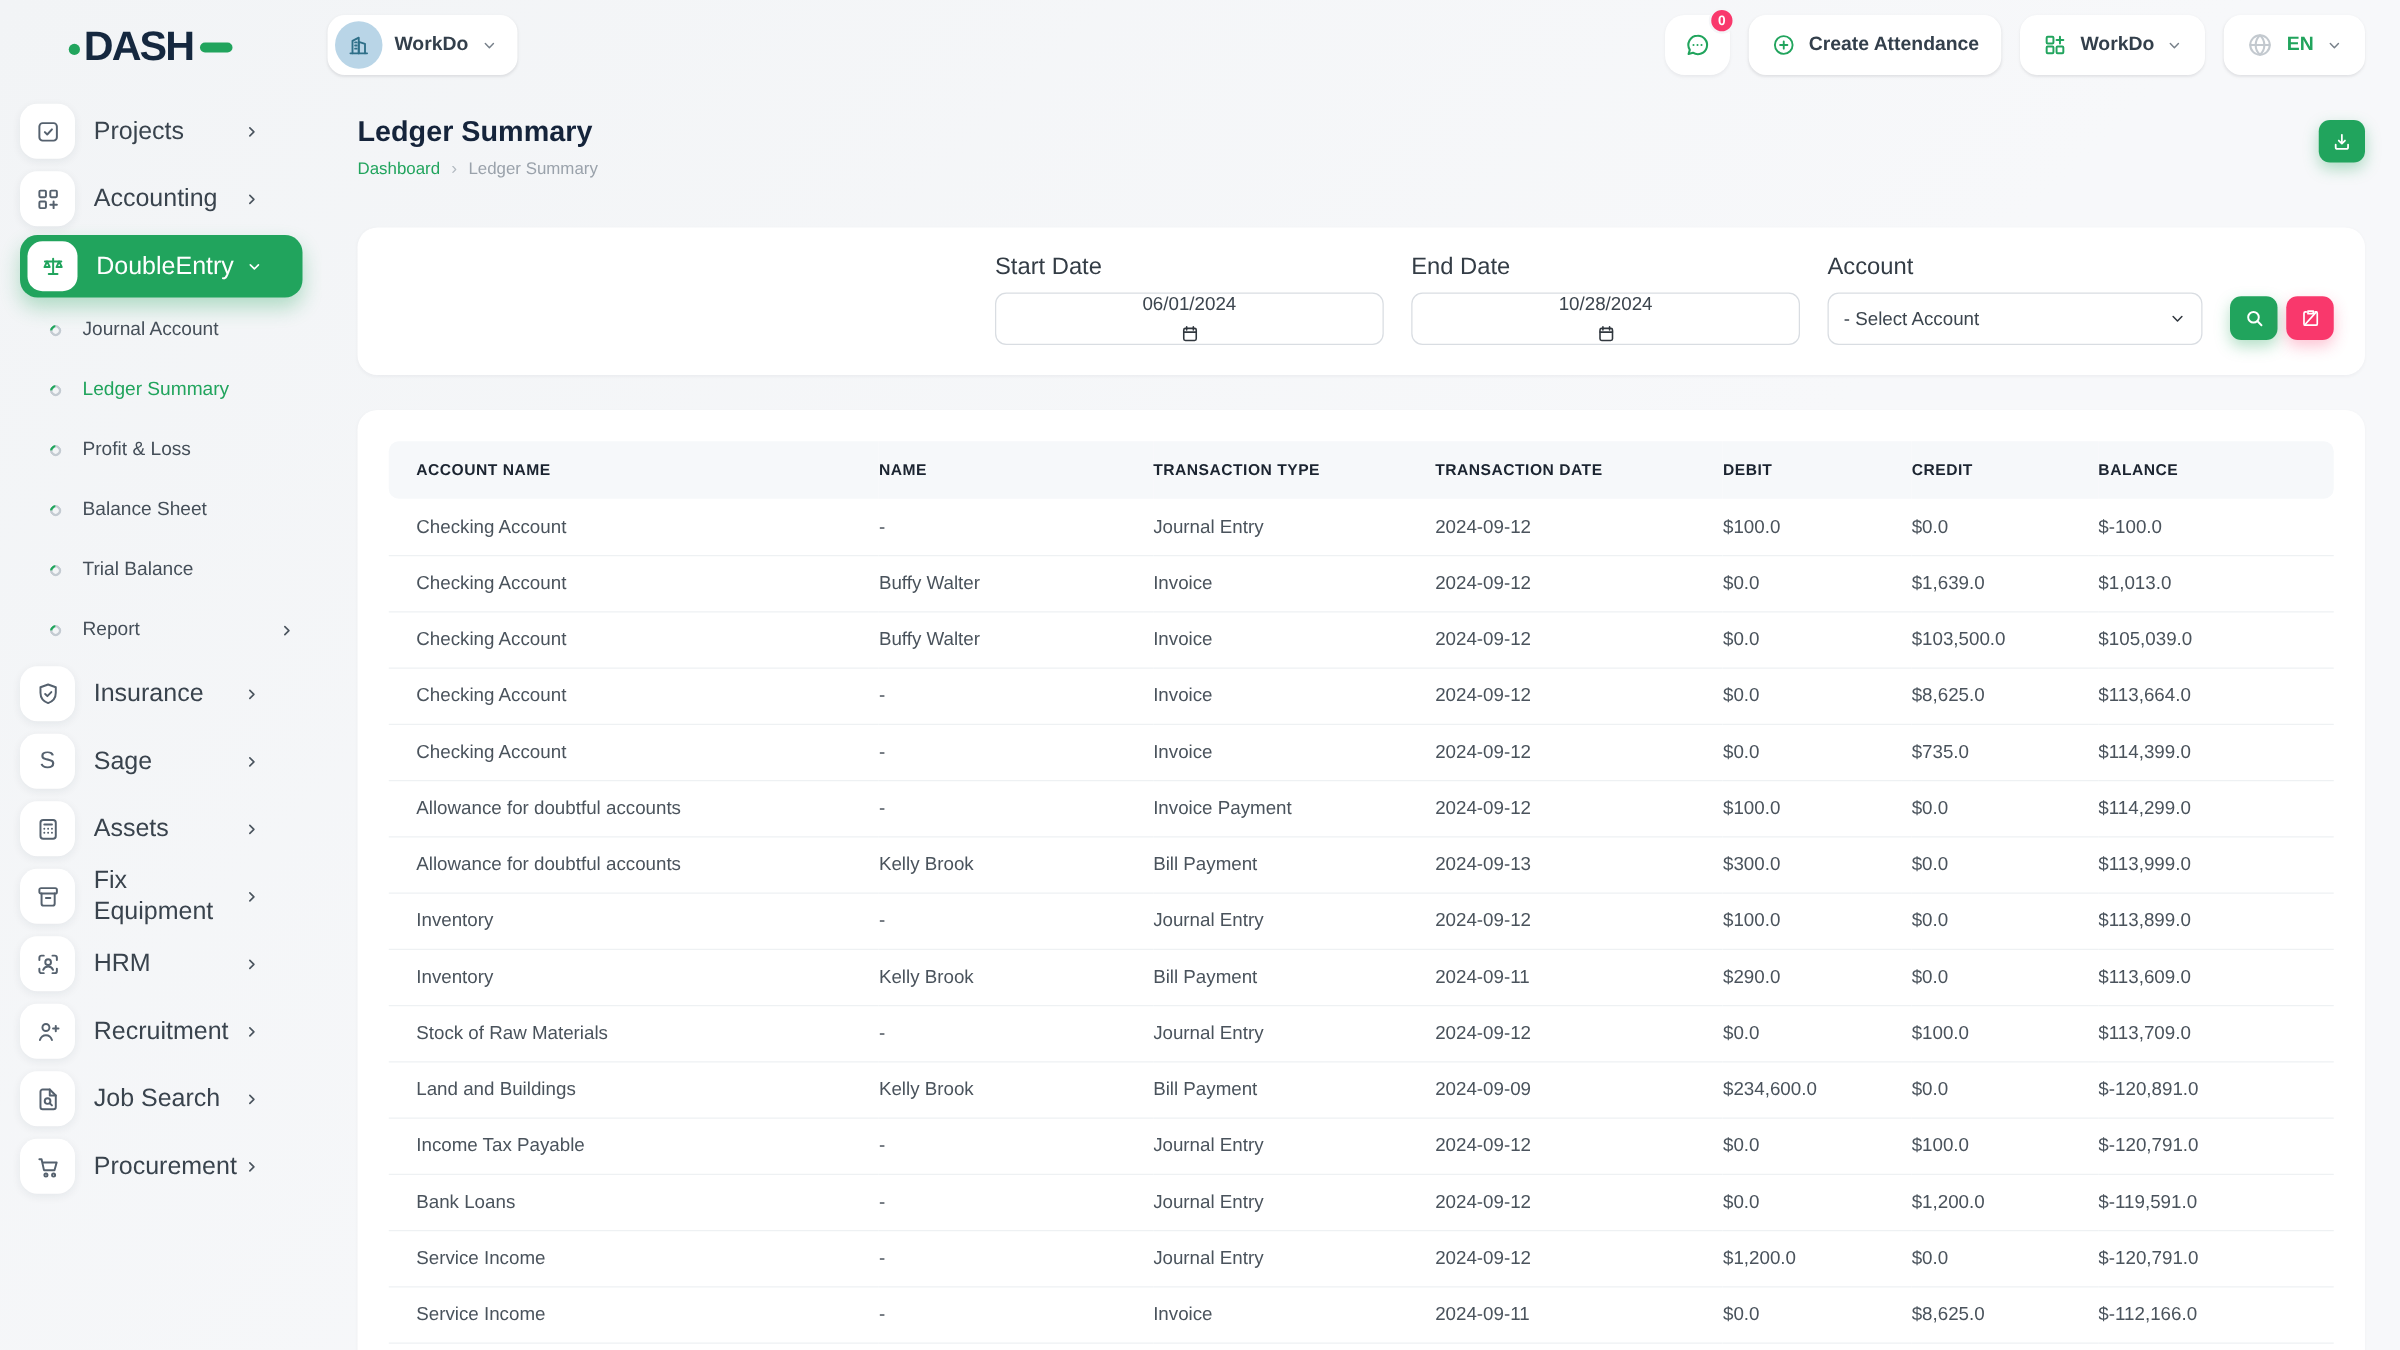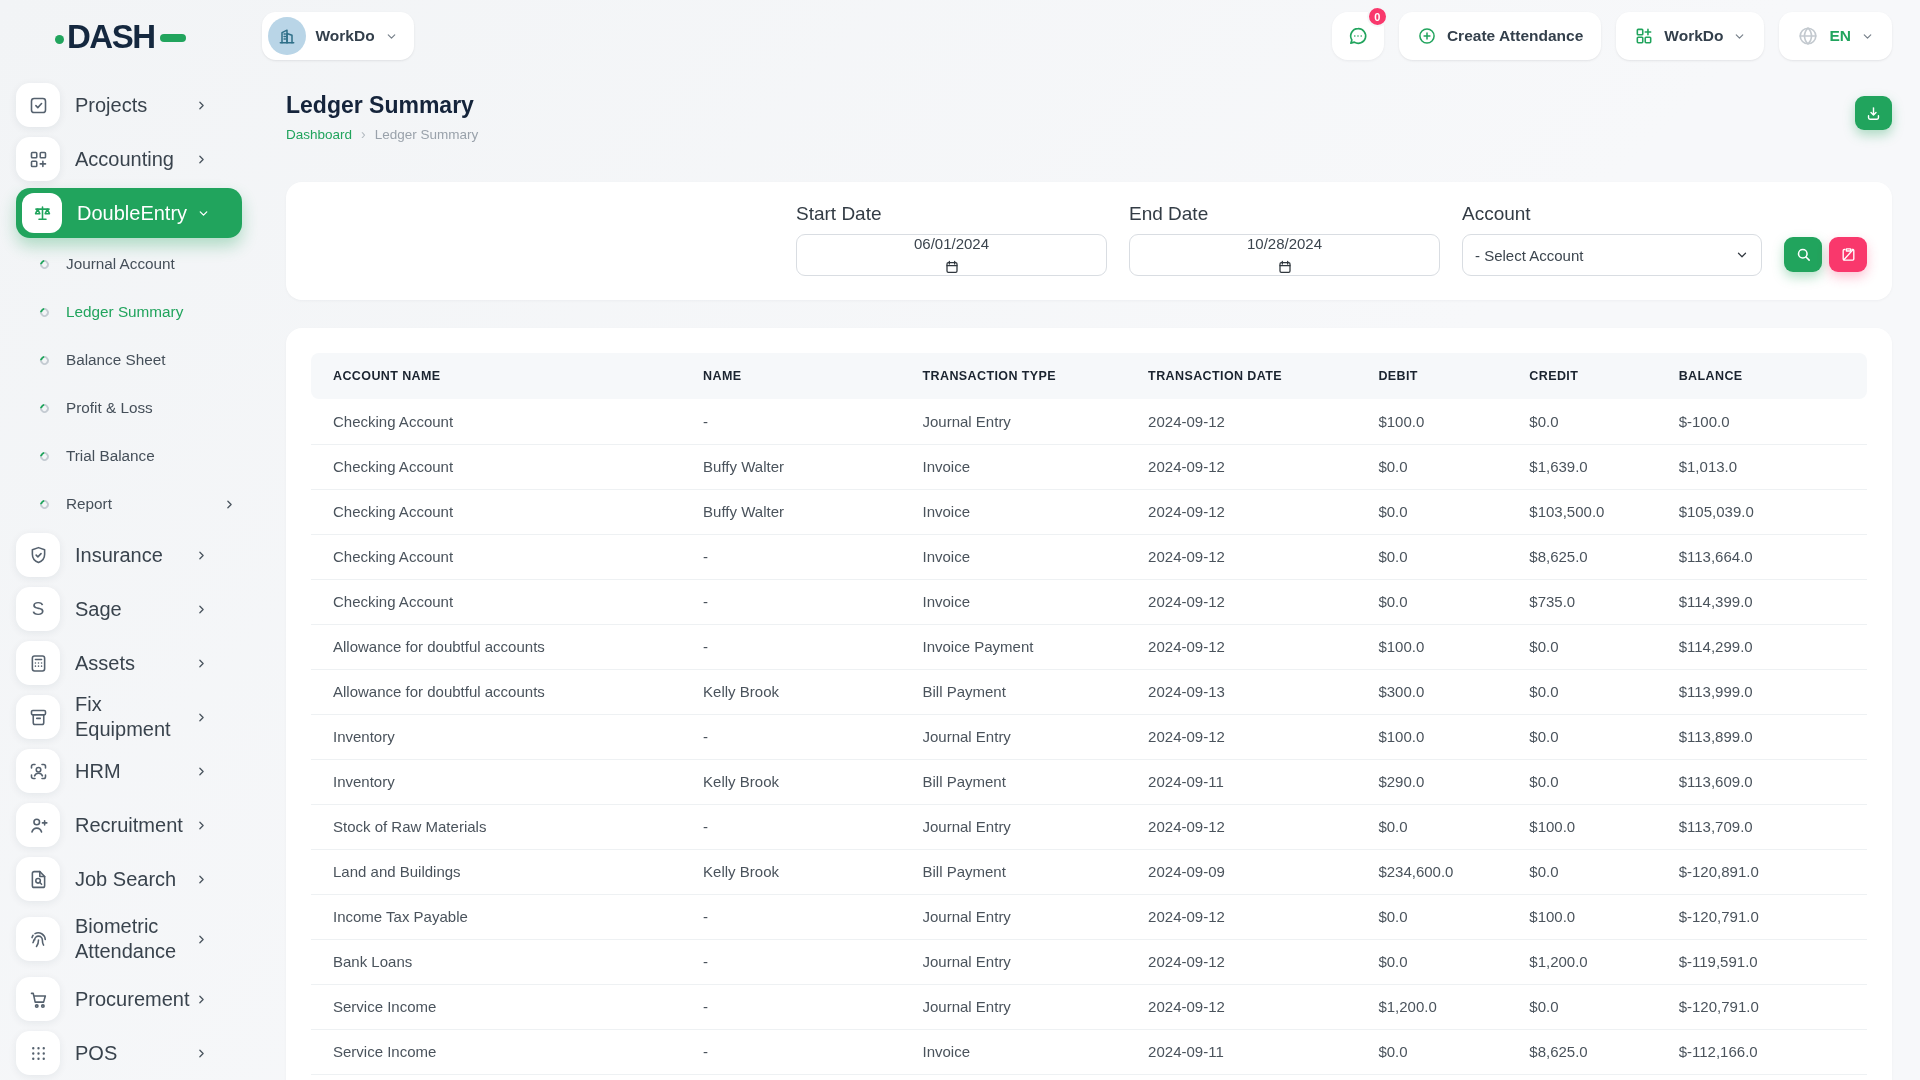--- a/index.html
+++ b/index.html
@@ -246,25 +246,25 @@
     <div class="side-sub">
       <span class="bullet"></span>
       <span class="lbl">Journal Account</span>
     </div>
     <div class="side-sub active">
       <span class="bullet"></span>
       <span class="lbl">Ledger Summary</span>
     </div>
     <div class="side-sub">
       <span class="bullet"></span>
-      <span class="lbl">Balance Sheet</span>
+      <span class="lbl">Profit &amp; Loss</span>
     </div>
     <div class="side-sub">
       <span class="bullet"></span>
-      <span class="lbl">Profit &amp; Loss</span>
+      <span class="lbl">Balance Sheet</span>
     </div>
     <div class="side-sub">
       <span class="bullet"></span>
       <span class="lbl">Trial Balance</span>
     </div>
     <div class="side-sub">
       <span class="bullet"></span>
       <span class="lbl">Report</span>
       <span class="side-chevron">
         <svg viewBox="0 0 24 24" fill="none" stroke="currentColor" stroke-width="2.4" stroke-linecap="round" stroke-linejoin="round">
@@ -366,59 +366,29 @@
           <path d="M13.5 15.5l2 2"></path>
         </svg>
       </span>
       <span class="side-label">Job Search</span>
       <span class="side-chevron">
         <svg viewBox="0 0 24 24" fill="none" stroke="currentColor" stroke-width="2.4" stroke-linecap="round" stroke-linejoin="round">
           <path d="M9 6l6 6-6 6"></path>
         </svg>
       </span>
     </div>
-    <div class="side-item tall">
-      <span class="tile">
-        <svg viewBox="0 0 24 24" fill="none" stroke="currentColor" stroke-width="1.8" stroke-linecap="round" stroke-linejoin="round">
-          <path d="M8 5.3A8 8 0 0 1 19.7 12"></path>
-          <path d="M4.6 9.8a8 8 0 0 1 1.2-2.6"></path>
-          <path d="M7.6 12.5a4.4 4.4 0 0 1 8.8 0c0 2.4.5 4.4 1.4 5.9"></path>
-          <path d="M12 12.5c0 3-.8 5.6-2.3 7.4"></path>
-          <path d="M5.7 15.6c.6-.9.9-1.9.9-3.1"></path>
-        </svg>
-      </span>
-      <span class="side-label">Biometric Attendance</span>
-      <span class="side-chevron">
-        <svg viewBox="0 0 24 24" fill="none" stroke="currentColor" stroke-width="2.4" stroke-linecap="round" stroke-linejoin="round">
-          <path d="M9 6l6 6-6 6"></path>
-        </svg>
-      </span>
-    </div>
     <div class="side-item">
       <span class="tile">
         <svg viewBox="0 0 24 24" fill="none" stroke="currentColor" stroke-width="1.8" stroke-linecap="round" stroke-linejoin="round">
           <circle cx="10" cy="19.5" r="1.4"></circle>
           <circle cx="17" cy="19.5" r="1.4"></circle>
           <path d="M4 5h2l2.2 10h9.6l2-7H7"></path>
         </svg>
       </span>
       <span class="side-label">Procurement</span>
-      <span class="side-chevron">
-        <svg viewBox="0 0 24 24" fill="none" stroke="currentColor" stroke-width="2.4" stroke-linecap="round" stroke-linejoin="round">
-          <path d="M9 6l6 6-6 6"></path>
-        </svg>
-      </span>
-    </div>
-    <div class="side-item">
-      <span class="tile">
-        <svg viewBox="0 0 24 24" fill="none" stroke="currentColor" stroke-width="2.7" stroke-linecap="round">
-          <path d="M6 6h.01M12 6h.01M18 6h.01M6 12h.01M12 12h.01M18 12h.01M6 18h.01M12 18h.01M18 18h.01"></path>
-        </svg>
-      </span>
-      <span class="side-label">POS</span>
       <span class="side-chevron">
         <svg viewBox="0 0 24 24" fill="none" stroke="currentColor" stroke-width="2.4" stroke-linecap="round" stroke-linejoin="round">
           <path d="M9 6l6 6-6 6"></path>
         </svg>
       </span>
     </div>
   </nav>
 
 <main class="main">
 

